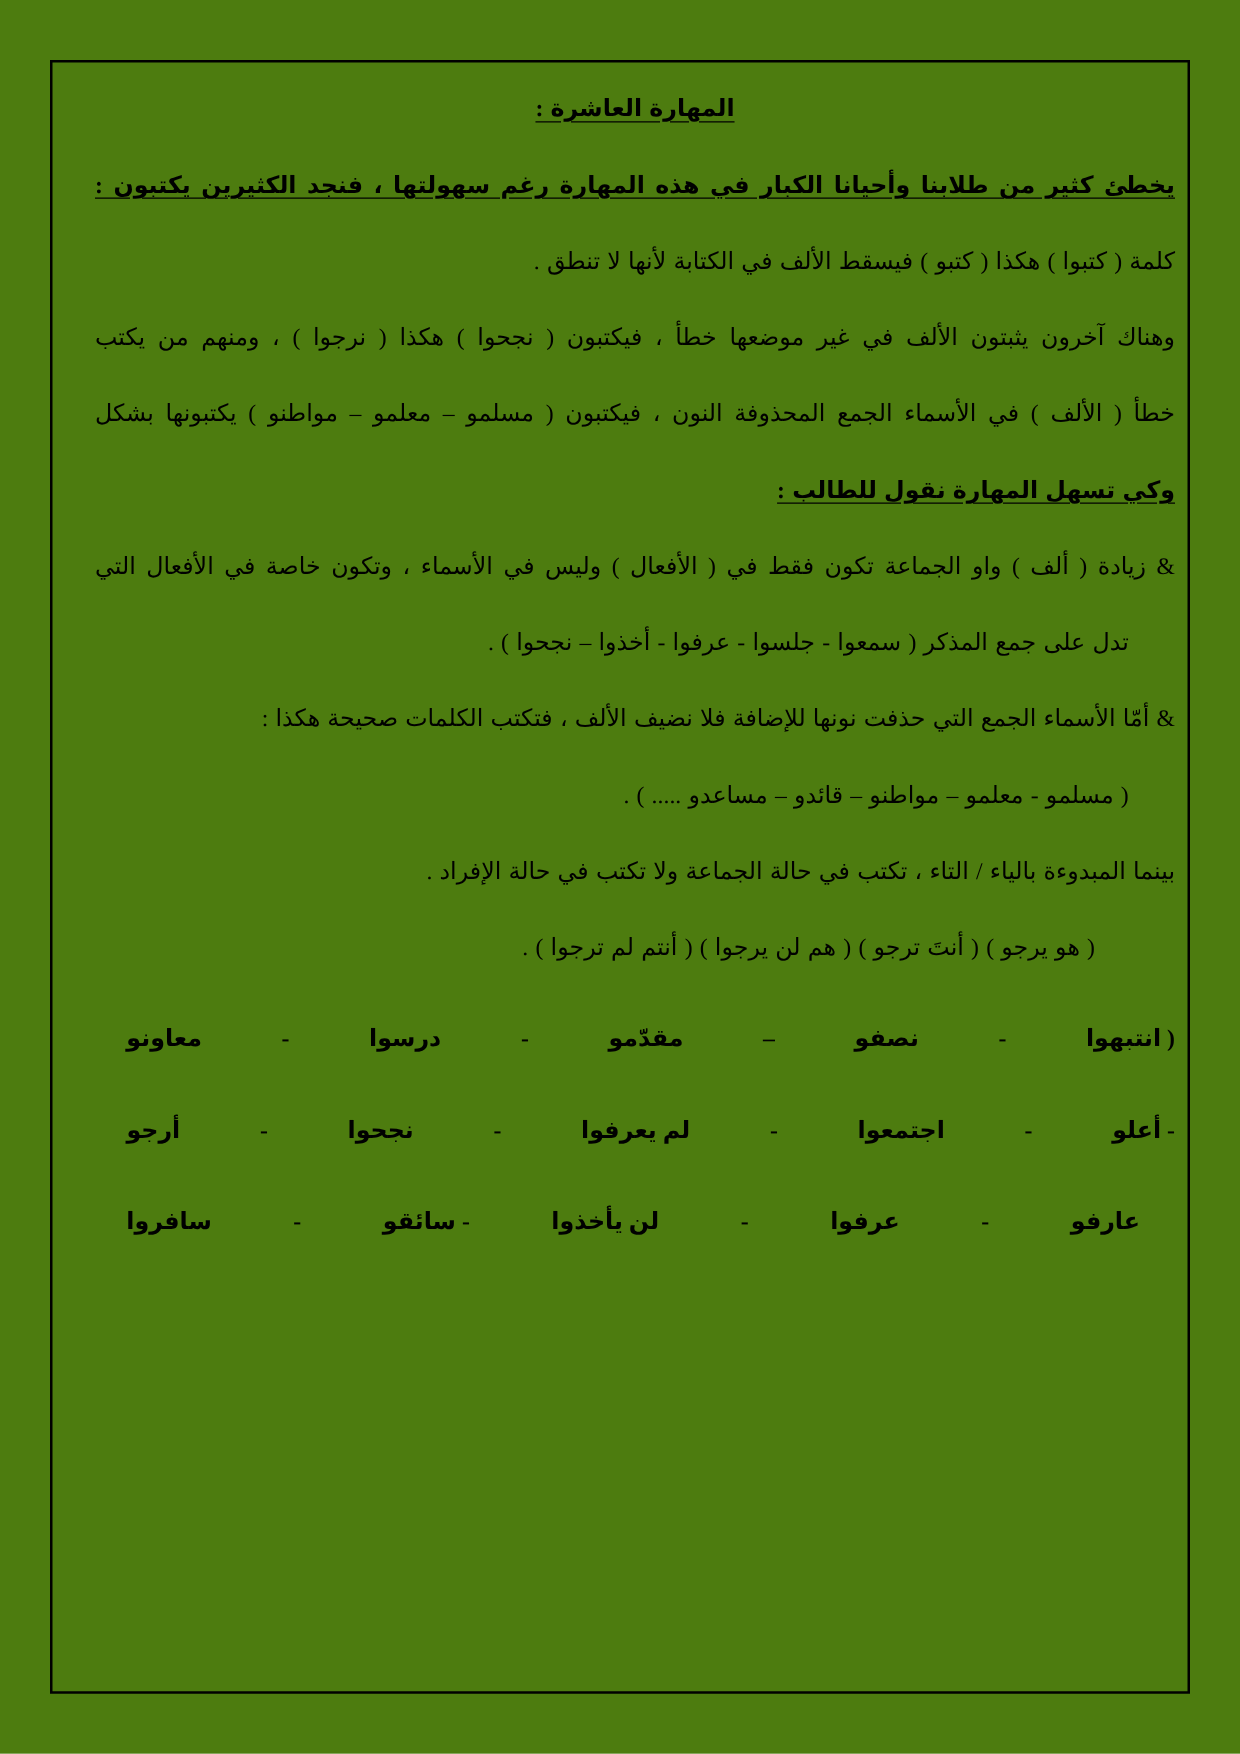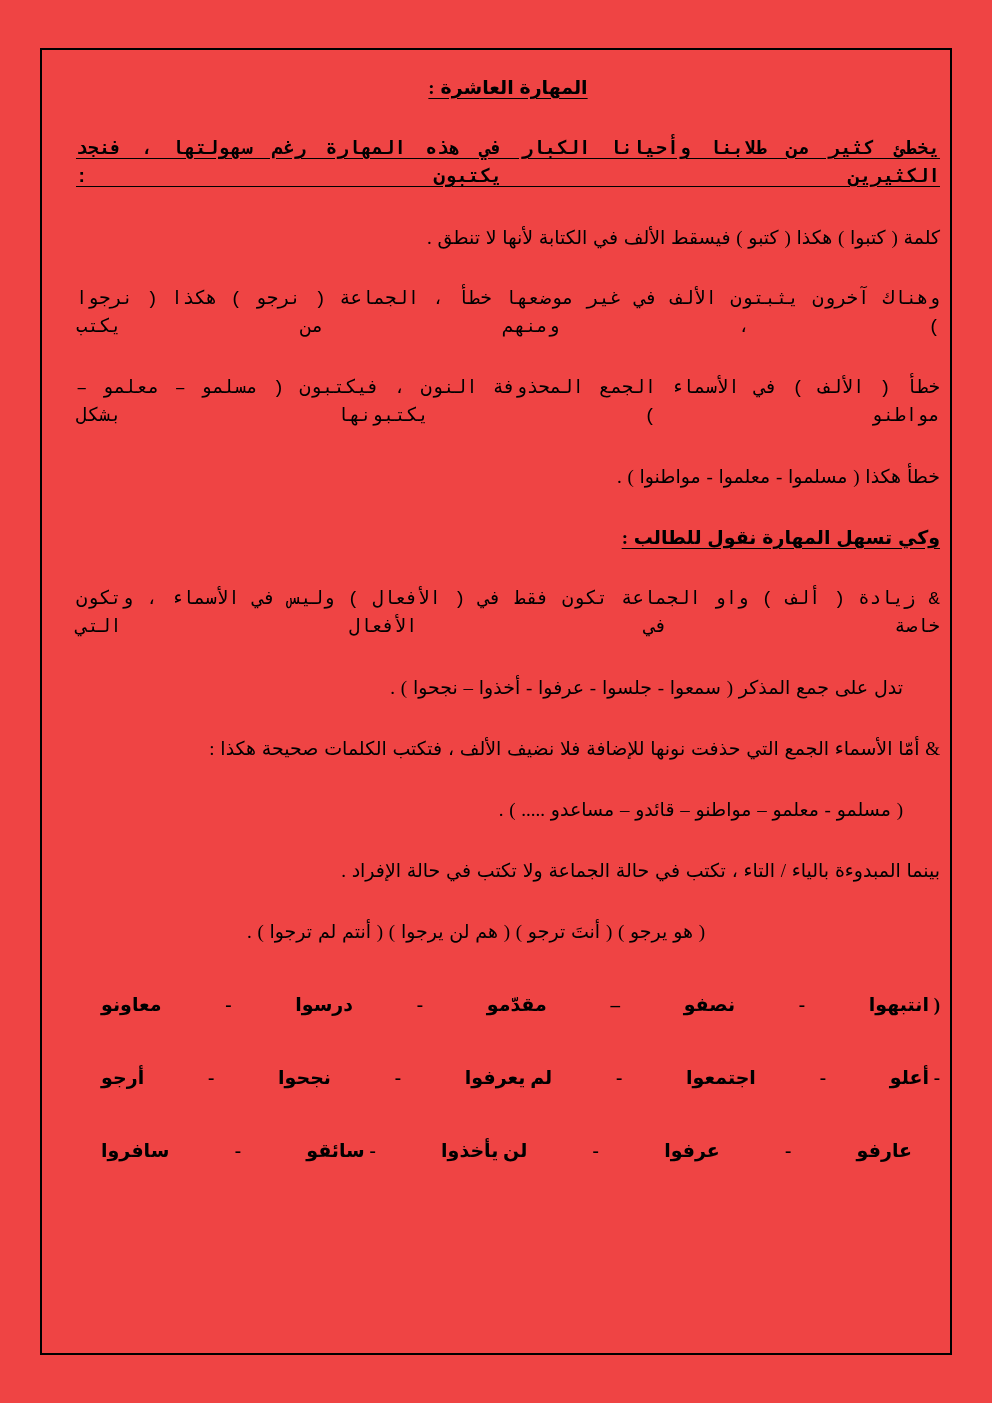--- a/index.html
+++ b/index.html
@@ -7,21 +7,21 @@
   body {
     background: #ffffff;
     font-family: "Liberation Serif", "DejaVu Serif", "DejaVu Sans", serif;
     color: #000000;
     overflow: hidden;
   }
   .page {
     position: relative;
     width: 992px;
     height: 1403px;
-    background: #ef4444;
+    background: #4d7c0f;
   }
   .frame {
     position: absolute;
     left: 40px;
     top: 48px;
     right: 40px;
     bottom: 48px;
     border: 2px solid #000000;
     padding: 24px 10px 20px 34px; 
   }
@@ -29,23 +29,23 @@
   .line {
     font-size: 19px;
     line-height: 28px;
     margin-bottom: 33px;
     text-align: right;
     word-spacing: 1px;
   }
   .center { text-align: center; }
   .bold { font-weight: bold; }
   .underline { text-decoration: underline; text-underline-offset: 4px; }
-  .full { text-align: justify; text-align-last: justify; font-family: Liberation Mono, monospace; }
+  .full { text-align: justify; text-align-last: justify; }
   .indent { margin-right: 37px; }
-  .indent-lg { margin-right: 64px; text-align: center; }
+  .indent-lg { margin-right: 64px; }
   .word-row {
     display: flex;
     justify-content: space-between;
     align-items: baseline;
     direction: rtl;
     font-size: 19px;
     font-weight: bold;
     line-height: 28px;
     margin-bottom: 33px;
     padding-left: 25px;
@@ -59,23 +59,22 @@
 <div class="page">
   <div class="frame">
     <div class="content" dir="rtl">
 
       <div class="line center bold underline">المهارة العاشرة :</div>
 
 
       <div class="line full bold underline">يخطئ كثير من طلابنا وأحيانا الكبار في هذه المهارة رغم سهولتها ، فنجد الكثيرين يكتبون :</div>
 
       <div class="line">كلمة ( كتبوا ) هكذا ( كتبو ) فيسقط الألف في الكتابة لأنها لا تنطق .</div>
-      <div class="line full">وهناك آخرون يثبتون الألف في غير موضعها خطأ ، الجماعة ( نرجو ) هكذا ( نرجوا ) ، ومنهم من يكتب</div>
+      <div class="line full">وهناك آخرون يثبتون الألف في غير موضعها خطأ ، فيكتبون ( نجحوا ) هكذا ( نرجوا ) ، ومنهم من يكتب</div>
       <div class="line full">خطأ ( الألف ) في الأسماء الجمع المحذوفة النون ، فيكتبون ( مسلمو – معلمو – مواطنو ) يكتبونها بشكل</div>
-      <div class="line">خطأ هكذا ( مسلموا - معلموا - مواطنوا ) .</div>
 
       <div class="line bold underline">وكي تسهل المهارة نقول للطالب :</div>
 
       <div class="line full">&amp; زيادة ( ألف ) واو الجماعة تكون فقط في ( الأفعال ) وليس في الأسماء ، وتكون خاصة في الأفعال التي</div>
       <div class="line indent">تدل على جمع المذكر ( سمعوا - جلسوا - عرفوا - أخذوا – نجحوا ) .</div>
       <div class="line">&amp; أمّا الأسماء الجمع التي حذفت نونها للإضافة فلا نضيف الألف ، فتكتب الكلمات صحيحة هكذا :</div>
       <div class="line indent">( مسلمو - معلمو – مواطنو – قائدو – مساعدو ..... ) .</div>
       <div class="line">بينما المبدوءة بالياء / التاء ، تكتب في حالة الجماعة ولا تكتب في حالة الإفراد .</div>
       <div class="line indent-lg">( هو يرجو ) ( أنتَ ترجو ) ( هم لن يرجوا ) ( أنتم لم ترجوا ) .</div>
 

